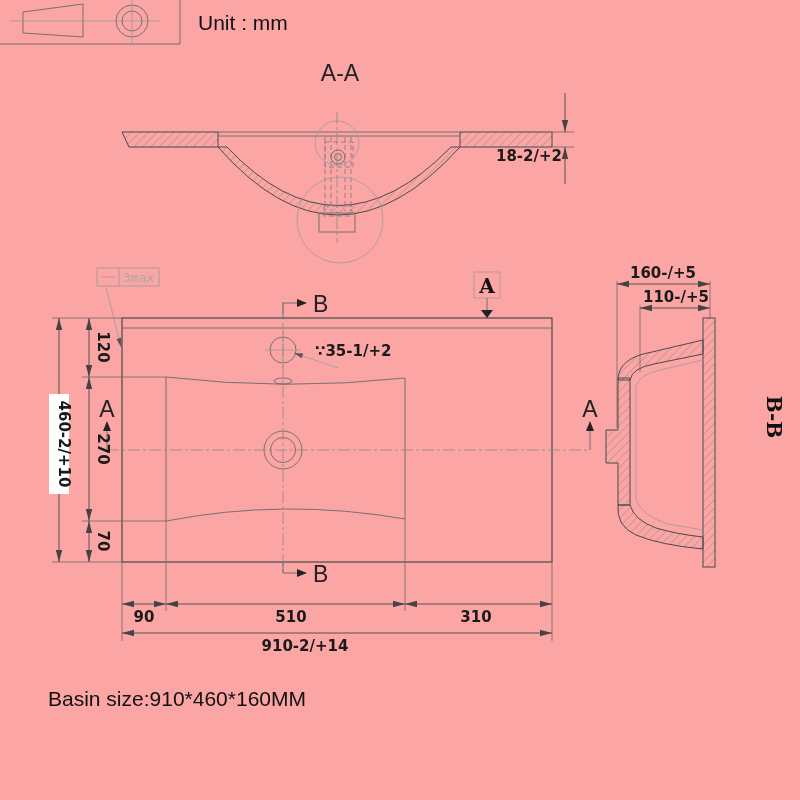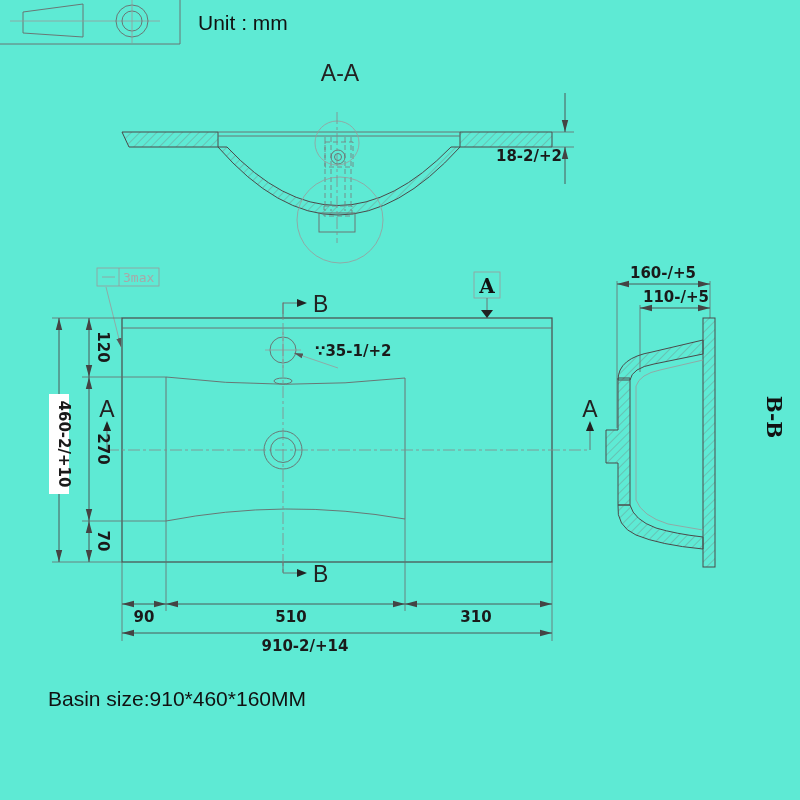--- a/index.html
+++ b/index.html
@@ -1,16 +1,16 @@
 <!DOCTYPE html>
 <html><head>
 <meta charset="utf-8">
 <style>
   html,body{margin:0;padding:0;background:#fff;}
-  .page{position:relative;width:800px;height:800px;background:#5eead4;overflow:hidden;
+  .page{position:relative;width:800px;height:800px;background:#fca5a5;overflow:hidden;
         font-family:"Liberation Sans",sans-serif;}
   svg{display:block;}
   text{fill:#111;}
   .dimtxt{font-family:"DejaVu Sans",sans-serif;font-weight:bold;font-size:15px;fill:#1a1a1a;}
   .lbltxt{font-family:"Liberation Sans",sans-serif;font-size:23px;fill:#222;}
   .seriftxt{font-family:"DejaVu Serif",serif;font-weight:bold;font-size:20px;fill:#111;}
   .cadtxt{font-family:"DejaVu Sans Mono",monospace;font-size:13px;fill:#a8a8a8;}
   .bigtxt{font-family:"Liberation Sans",sans-serif;font-size:21px;fill:#111;}
   .thin{stroke:#6a6a6a;stroke-width:0.9;fill:none;}
   .med{stroke:#4a4a4a;stroke-width:1.2;fill:none;}

